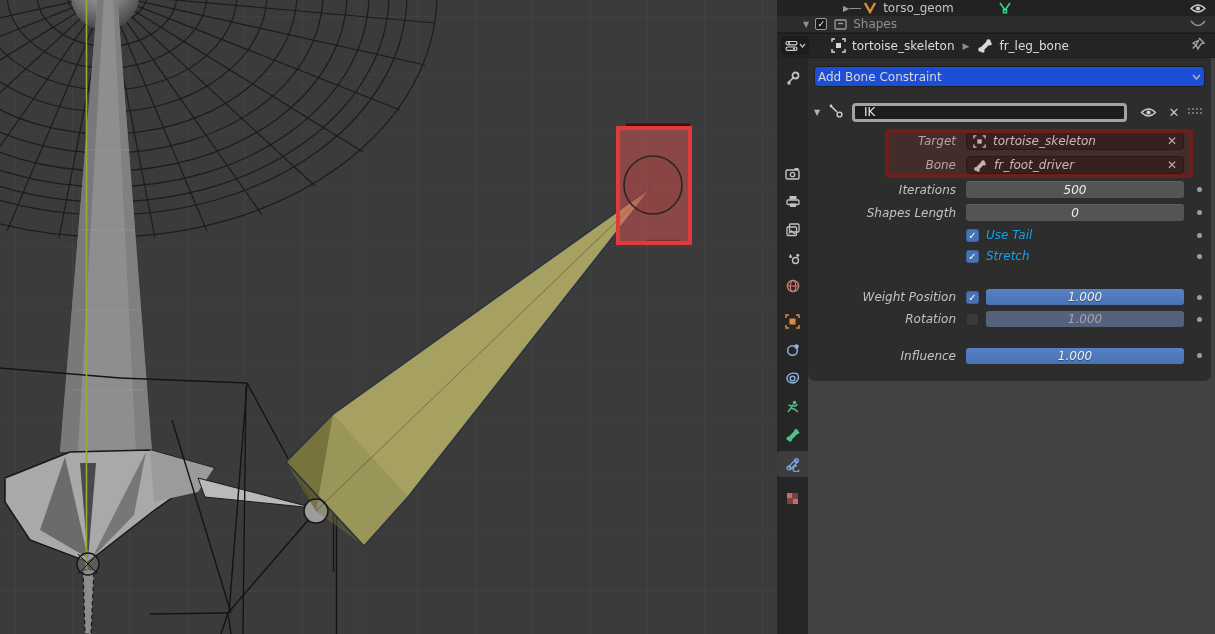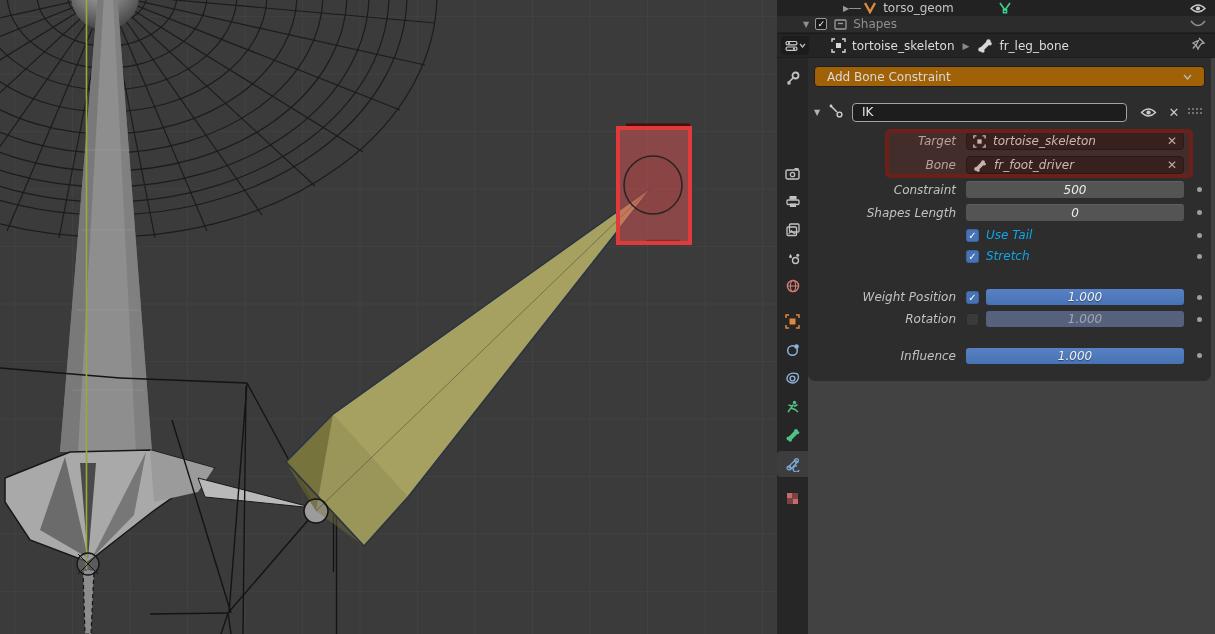--- a/index.html
+++ b/index.html
@@ -40,28 +40,28 @@
   
   #tabstrip { position:absolute; left:0; top:58px; width:31px; height:576px; background:#262626; }
   .tab { position:absolute; left:0; width:31px; height:26px; display:flex; align-items:center; justify-content:center; }
   .tab.active { background:#3d3d3d; border-radius:4px 0 0 4px; }
 
   
   #prop-main { position:absolute; left:31px; top:58px; width:407px; height:576px; background:#424242; }
   #panel-container { position:absolute; left:0; top:0; width:403px; height:323px; background:#2d2d2d;
     border-radius:0 0 7px 7px; padding:0 6px; }
 
-  .add-btn { margin-top:8px; height:21px; background:#a16207; border:1px solid #1e1e1e; border-radius:4px;
-    display:flex; align-items:center; color:#d8d8d8; padding:0 12px; }
+  .add-btn { margin-top:8px; height:21px; background:#1d4ed8; border:1px solid #1e1e1e; border-radius:4px;
+    display:flex; align-items:center; color:#d8d8d8; padding:0 3px; }
   .add-btn .grow { flex:1; }
 
   .ik-header { margin-top:14px; height:22px; display:flex; align-items:center; }
   .ik-header .arrow { width:14px; color:#b3b3b3; font-size:8px; }
   .ik-header .cicon { width:24px; }
-  .name-field { flex:1; height:19px; background:#1d1d1d; border:1px solid #a3a3a3; border-radius:4px;
+  .name-field { flex:1; height:19px; background:#1d1d1d; border:3px solid #a3a3a3; border-radius:4px;
     color:#e6e6e6; display:flex; align-items:center; padding:0 9px; margin-right:8px; }
   .hbtn { width:26px; display:flex; justify-content:center; align-items:center; }
   .xglyph { color:#c8c8c8; font-size:13px; }
   .grip { width:18px; display:grid; grid-template-columns:repeat(4,4px); grid-auto-rows:4px; justify-content:center; }
   .grip i { width:2px; height:2px; background:#8a8a8a; border-radius:50%; }
 
   .prow { display:grid; grid-template-columns:142px 218px 1fr; column-gap:10px; align-items:center;font-style:italic; }
   .plabel { text-align:right; color:#c2c2c2; white-space:nowrap; }
   .keydot { justify-self:center; width:5px; height:5px; border-radius:50%; background:#9e9e9e; }
 
@@ -454,21 +454,21 @@
                 </svg>
           </span>
           <span>fr_foot_driver</span>
           <span class="grow"></span>
           <span class="clear">✕</span>
         </span>
       </div>
 
 
       <div class="prow mt7 h17">
-        <span class="plabel">Constraint</span>
+        <span class="plabel">Iterations</span>
         <span class="num-field">500</span>
         <span class="keydot"></span>
       </div>
 
       <div class="prow mt6 h17">
         <span class="plabel">Shapes Length</span>
         <span class="num-field">0</span>
         <span class="keydot"></span>
       </div>
 

